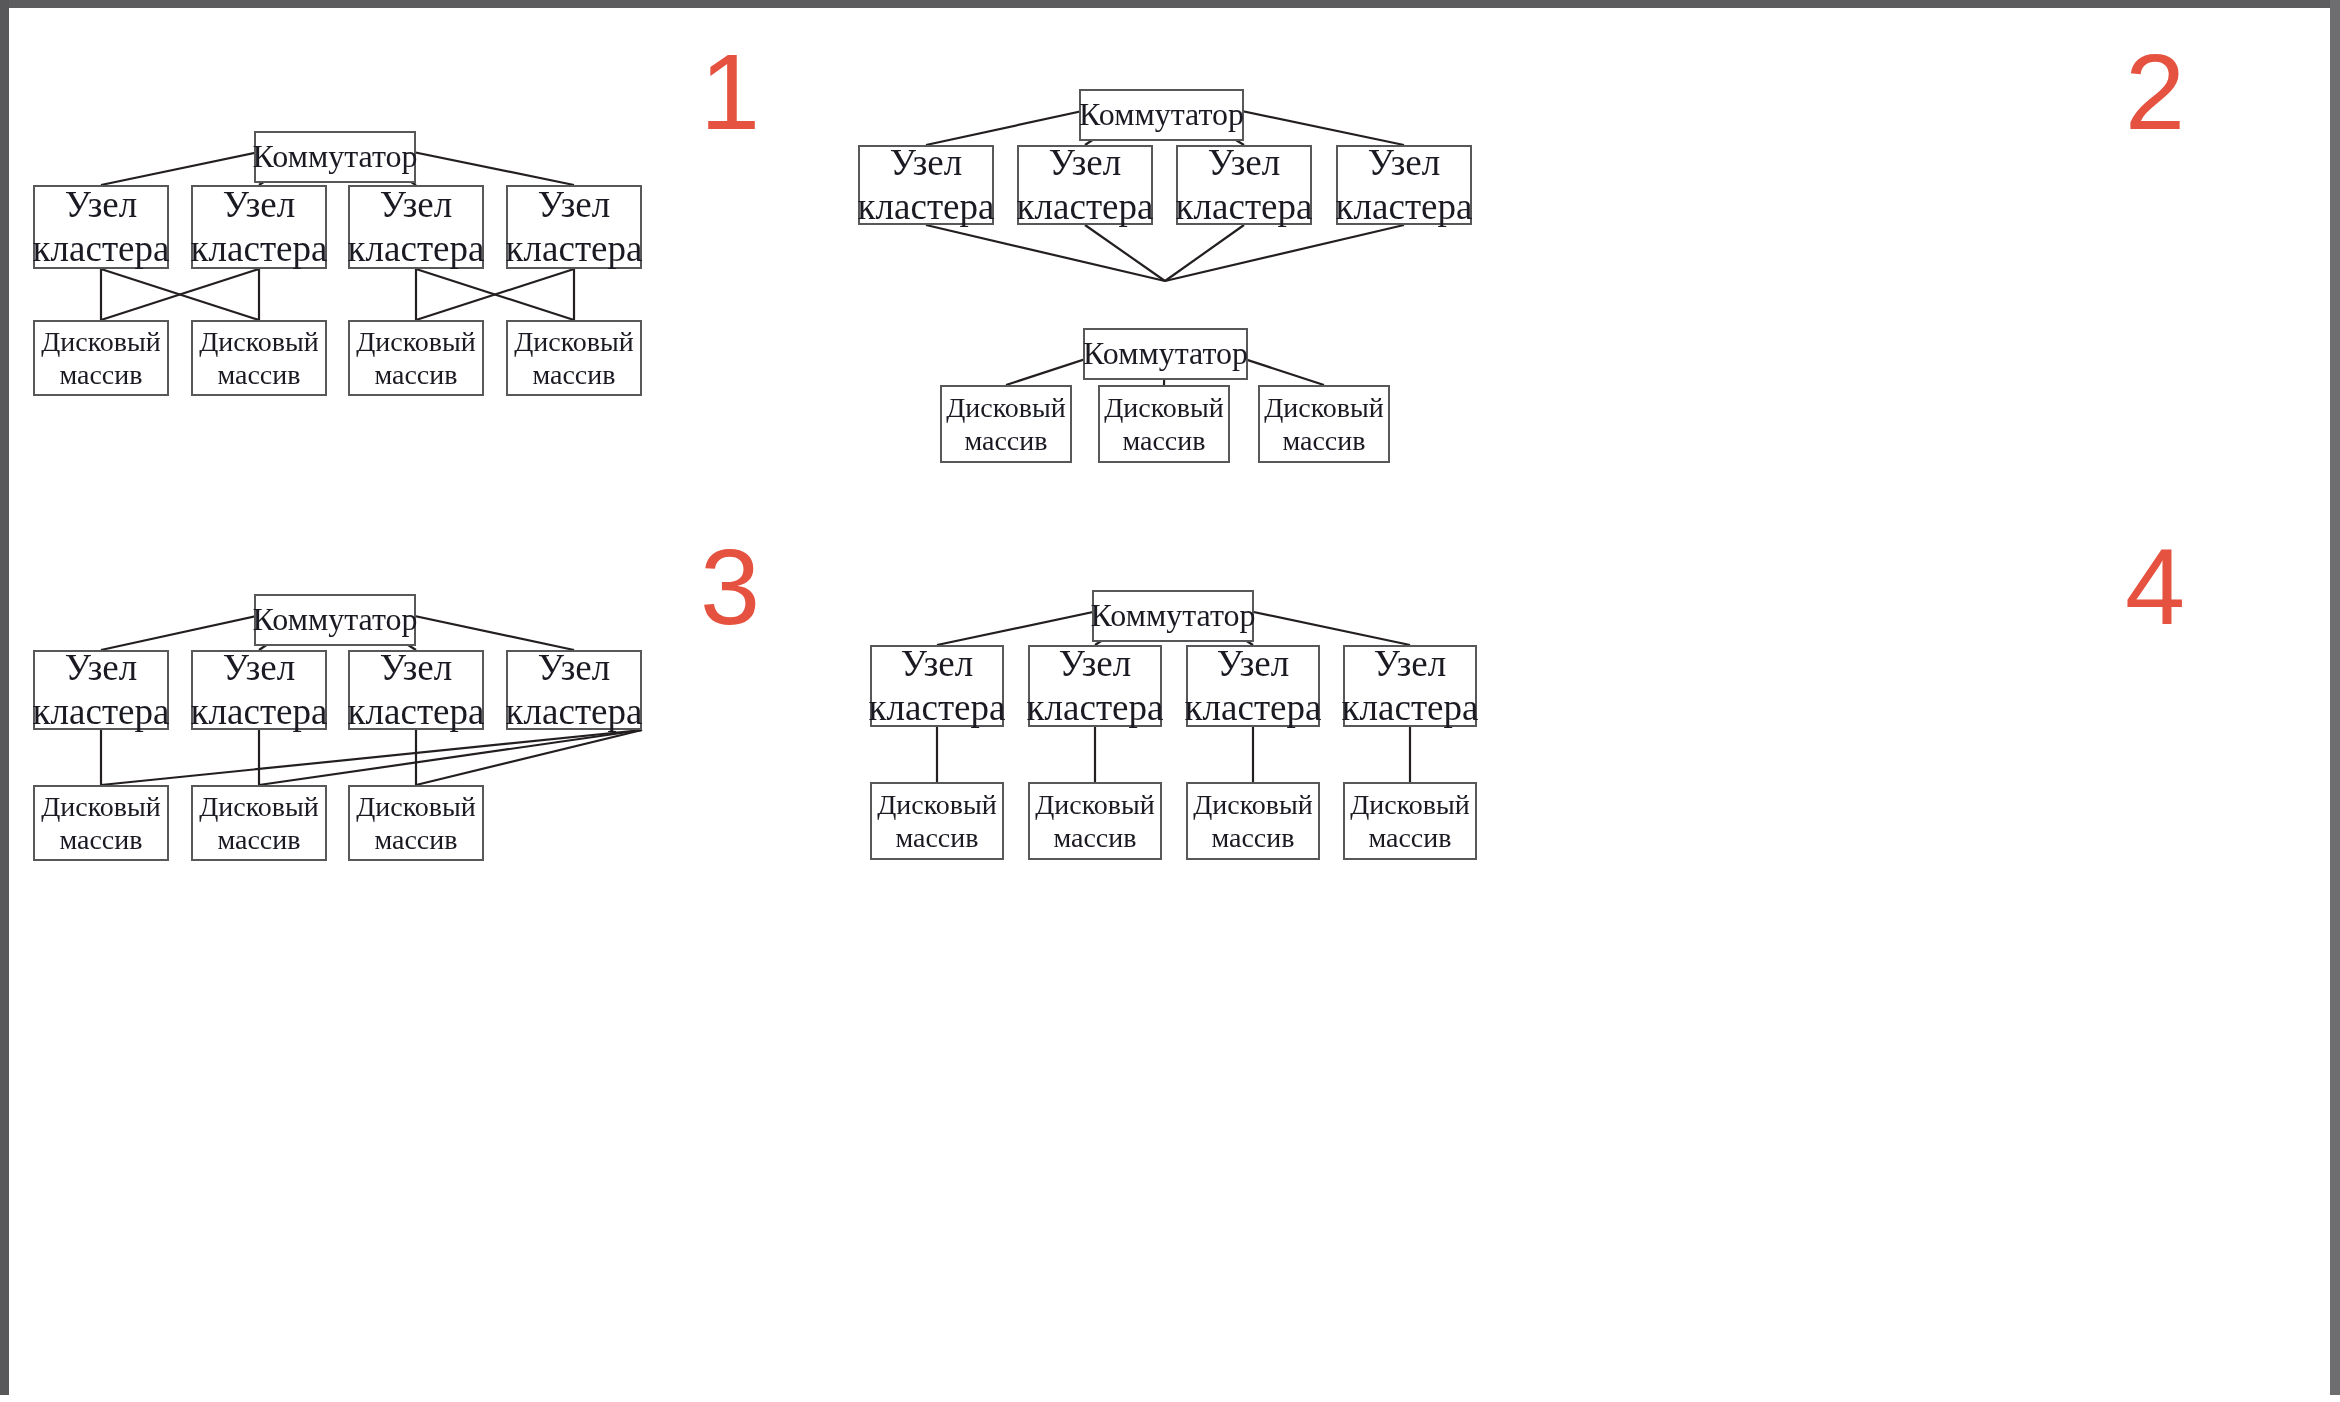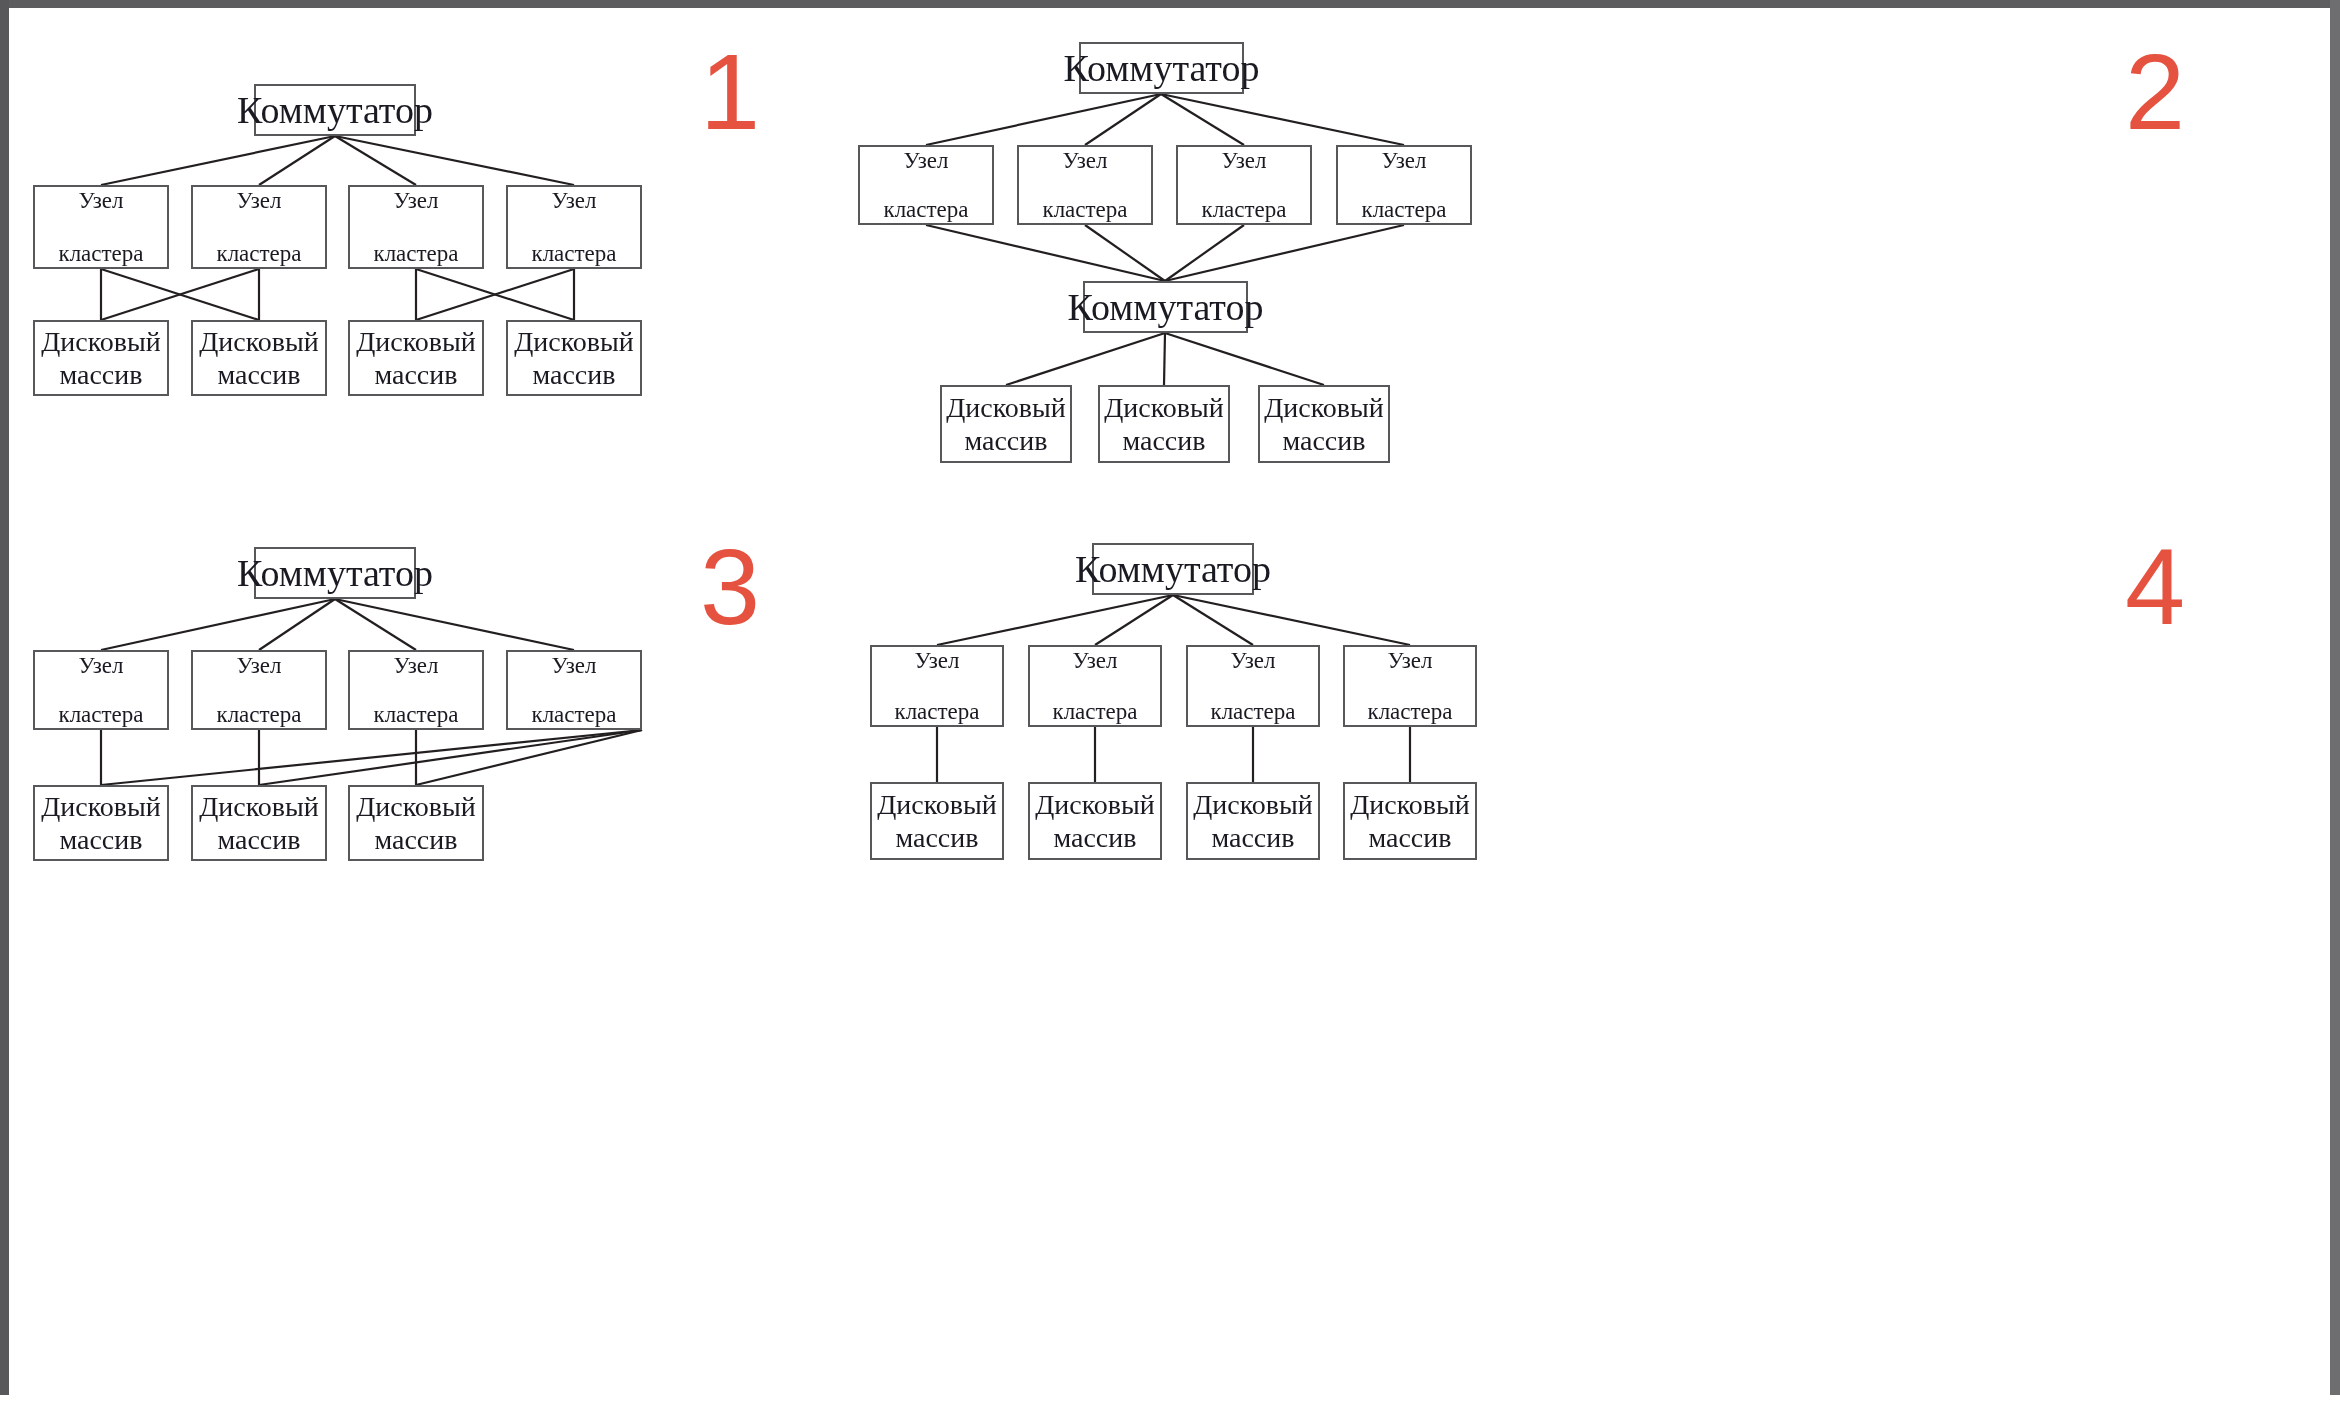--- a/index.html
+++ b/index.html
@@ -64,22 +64,22 @@
     display: flex;
     flex-direction: column;
     align-items: center;
     justify-content: center;
     text-align: center;
     color: #1a1a22;
     line-height: 1.18;
   }
   .node-box .ln { display: block; white-space: nowrap; }
 
-  .switch-box { font-size: 38px; }
-  .cluster-box { font-size: 23px; justify-content: space-between; }
+  .switch-box { font-size: 32px; margin-top: 47px; }
+  .cluster-box { font-size: 37px; }
   .disk-box    { font-size: 28px; text-align: center; }
 
   .panel-number {
     position: absolute;
     color: #e5523f;
     font-family: "Liberation Sans", "DejaVu Sans", sans-serif;
     font-size: 108px;
     font-weight: 400;
     line-height: 1;
     letter-spacing: -2px;

